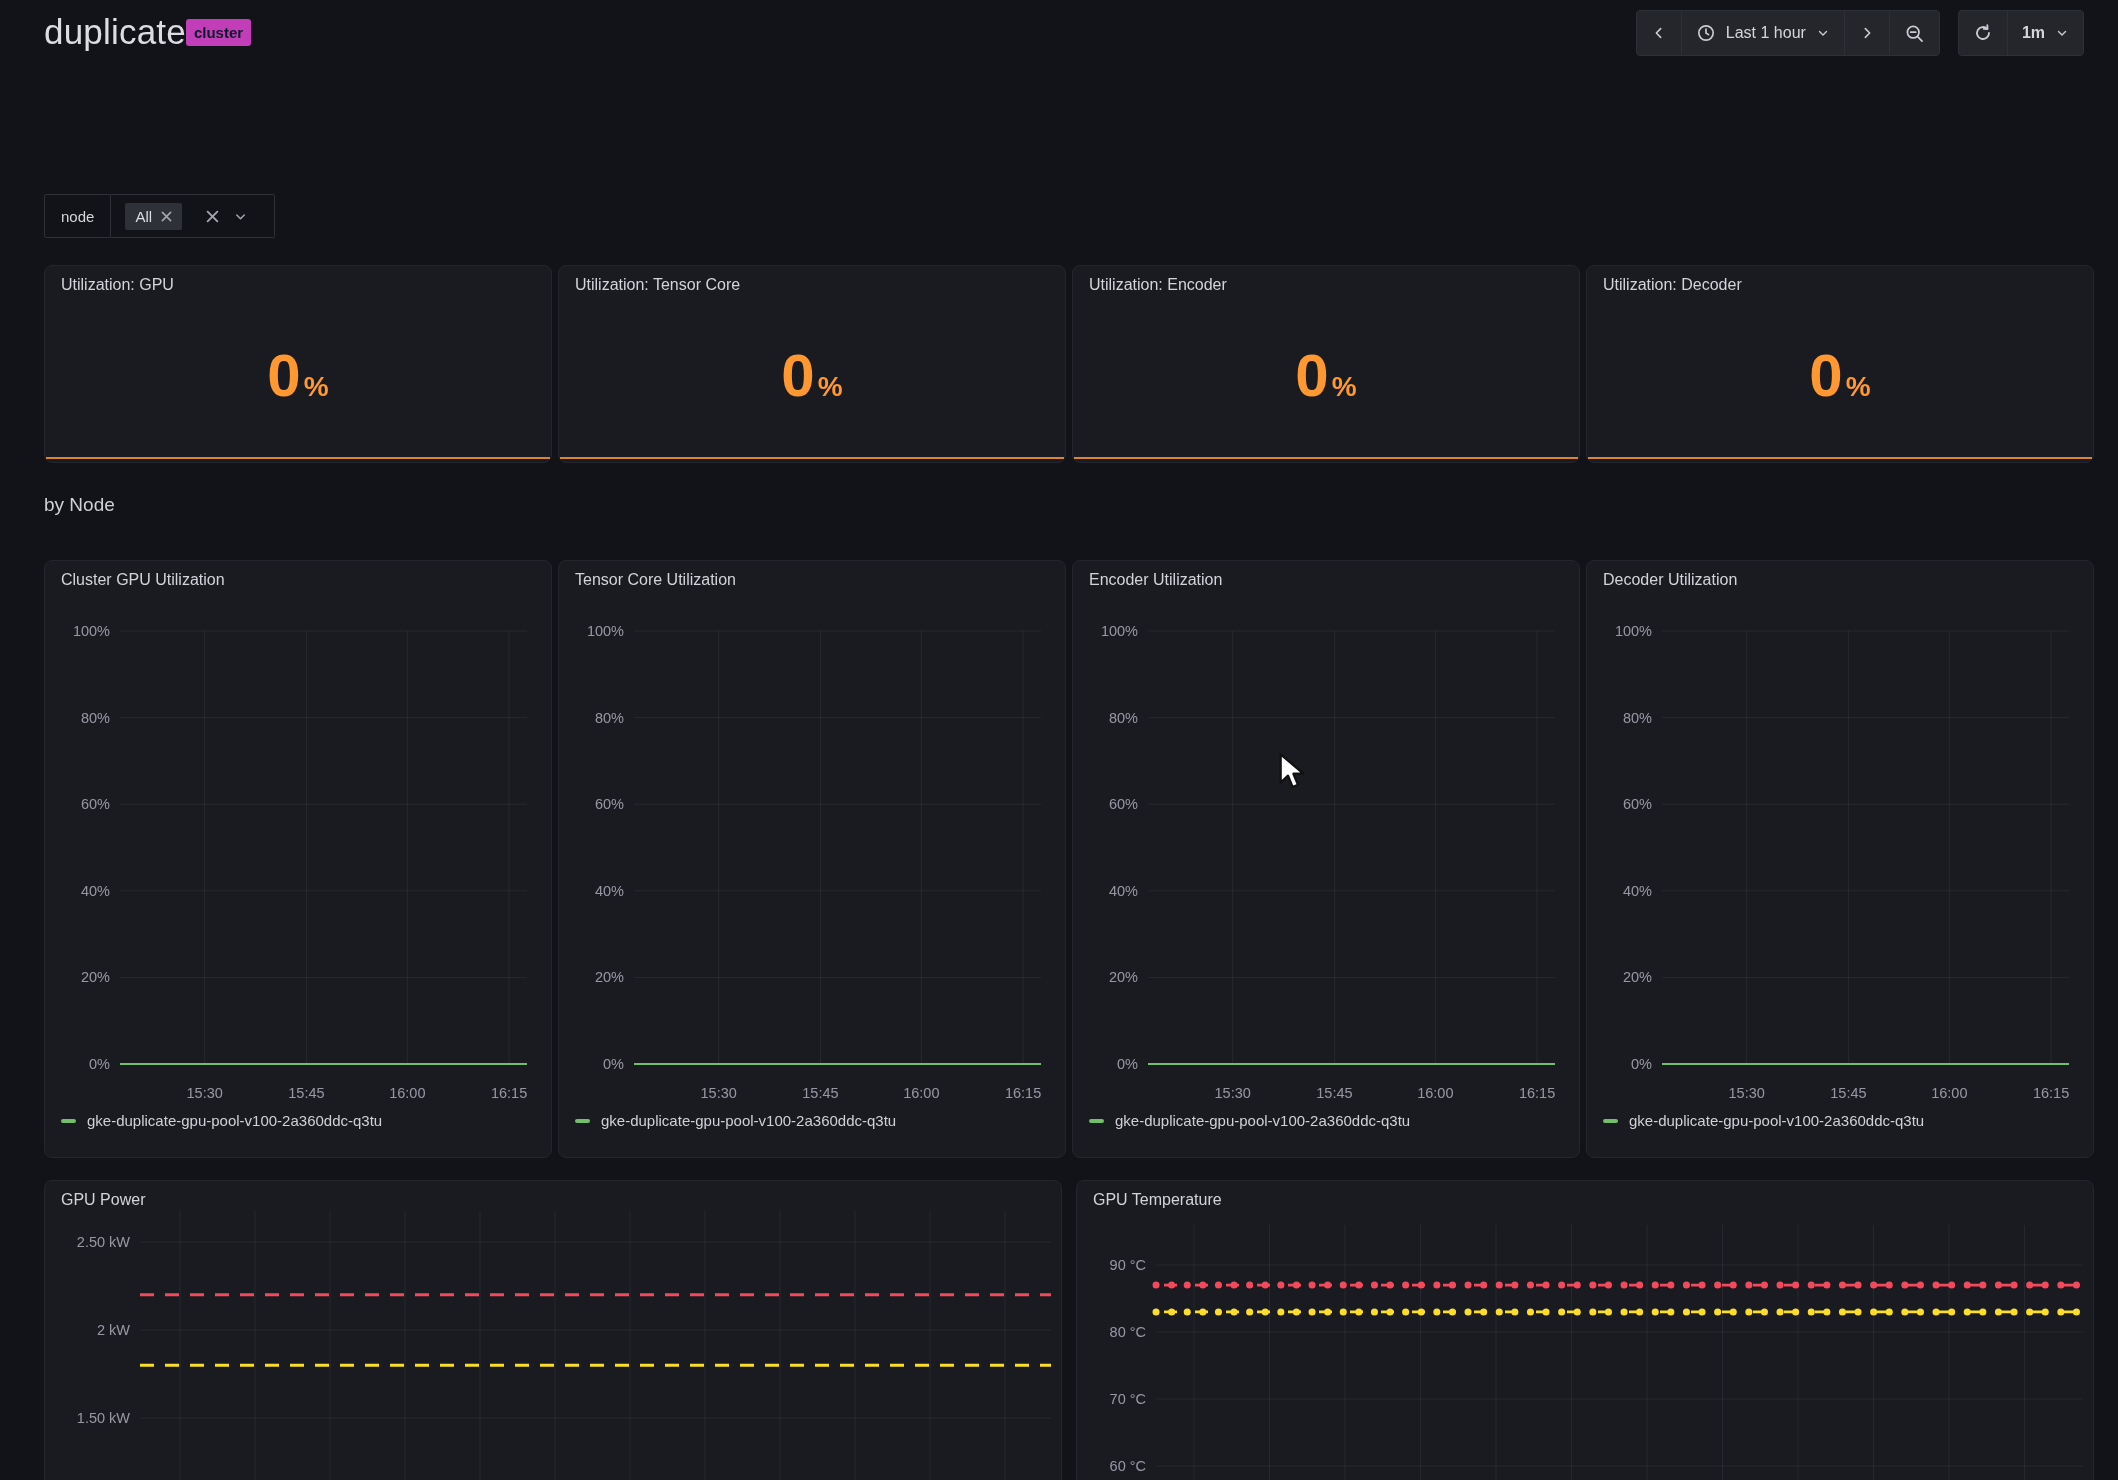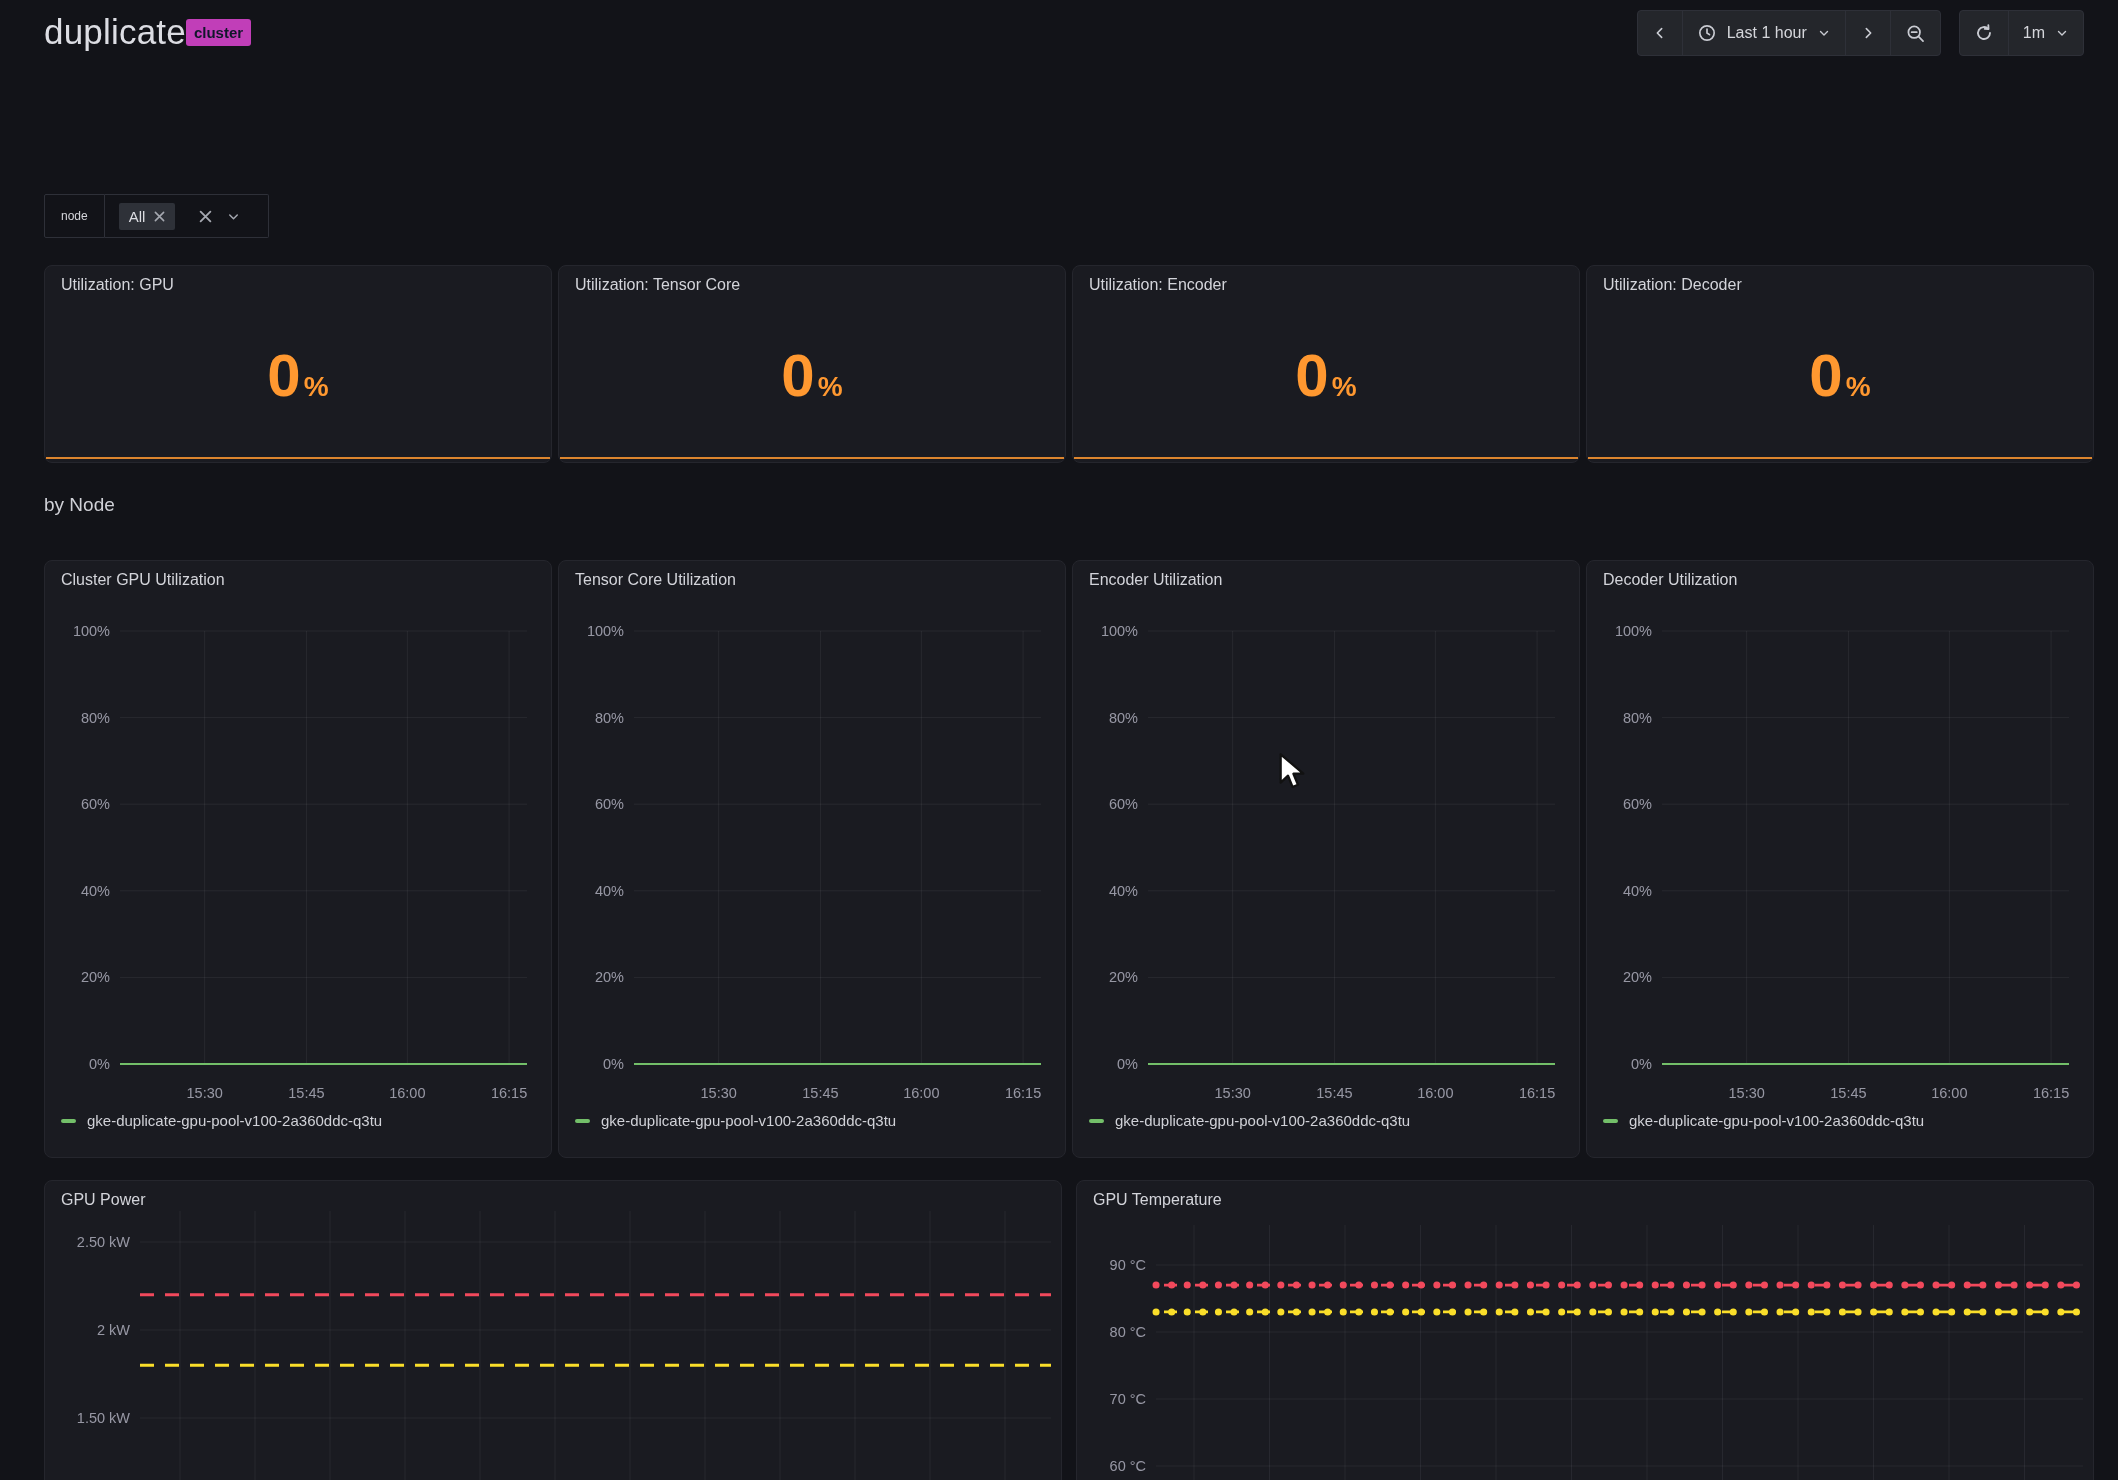--- a/index.html
+++ b/index.html
@@ -10,36 +10,36 @@
   .dash-title{position:absolute;left:44px;top:12px;display:flex;align-items:center;}
   .dash-title h1{font-size:35px;font-weight:500;color:#DCDDE3;margin:0;letter-spacing:.2px;}
   .badge{background:#C13EB8;color:#0f172a;font-size:15px;font-weight:700;padding:5px 8px;
          border-radius:3px;cursor:pointer;}
   .toolbar{position:absolute;top:10px;right:34px;display:flex;gap:18px;}
   .btn-group{display:flex;background:#24262B;border:1px solid #2E3038;border-radius:4px;overflow:hidden;}
   .tbtn{display:flex;align-items:center;gap:10px;padding:0 14px;height:44px;background:transparent;
         border:none;border-left:1px solid #2E3038;color:#D5D6DB;font-size:16px;font-weight:500;
         cursor:pointer;font-family:inherit;}
   .btn-group .tbtn:first-child{border-left:none;}
-  .tbtn.bold{font-weight:400;}
+  .tbtn.bold{font-weight:700;}
   .tbtn svg{display:block;color:#C9CBD2;}
 
   
   .tabs{position:absolute;left:0;top:103px;width:2118px;height:50px;border-bottom:1px solid #222329;
         display:flex;padding-left:52px;gap:46px;box-sizing:border-box;align-items:center;}
   .tab{position:relative;display:flex;align-items:center;height:100%;font-size:16.5px;
        color:#9DA0A8;padding:0 2px;cursor:pointer;text-decoration:none;}
   .tab.active{color:#E6E7EB;font-weight:500;}
   .tab.active::after{content:"";position:absolute;left:-8px;right:-8px;bottom:-1px;height:4px;
        border-radius:2px;background:linear-gradient(90deg,#F2573F,#FF9830);}
 
   
   .filter{position:absolute;left:44px;top:194px;height:44px;display:flex;}
   .filter-label{display:flex;align-items:center;padding:0 16px;border:1px solid #2E3038;
-        border-radius:2px 0 0 2px;font-size:12px;font-weight:500;color:#D5D6DB;}
+        border-radius:2px 0 0 2px;font-size:15px;font-weight:500;color:#D5D6DB;}
   .filter-value{display:flex;align-items:center;gap:14px;padding:0 14px;border:1px solid #2E3038;
         border-left:none;border-radius:0 2px 2px 0;min-width:135px;cursor:pointer;}
   .chip{display:flex;align-items:center;gap:9px;background:#2E3138;border-radius:2px;
         padding:5px 10px;font-size:15px;color:#DCDDE2;cursor:pointer;}
   .dim-icon{color:#A5A8B0;display:flex;cursor:pointer;}
 
   
   .panel{position:absolute;background:#1A1B21;border:1px solid #25262D;border-radius:8px;
          box-sizing:border-box;}
   .panel-title{position:absolute;left:16px;top:10px;font-size:16px;font-weight:500;color:#D3D4DA;

